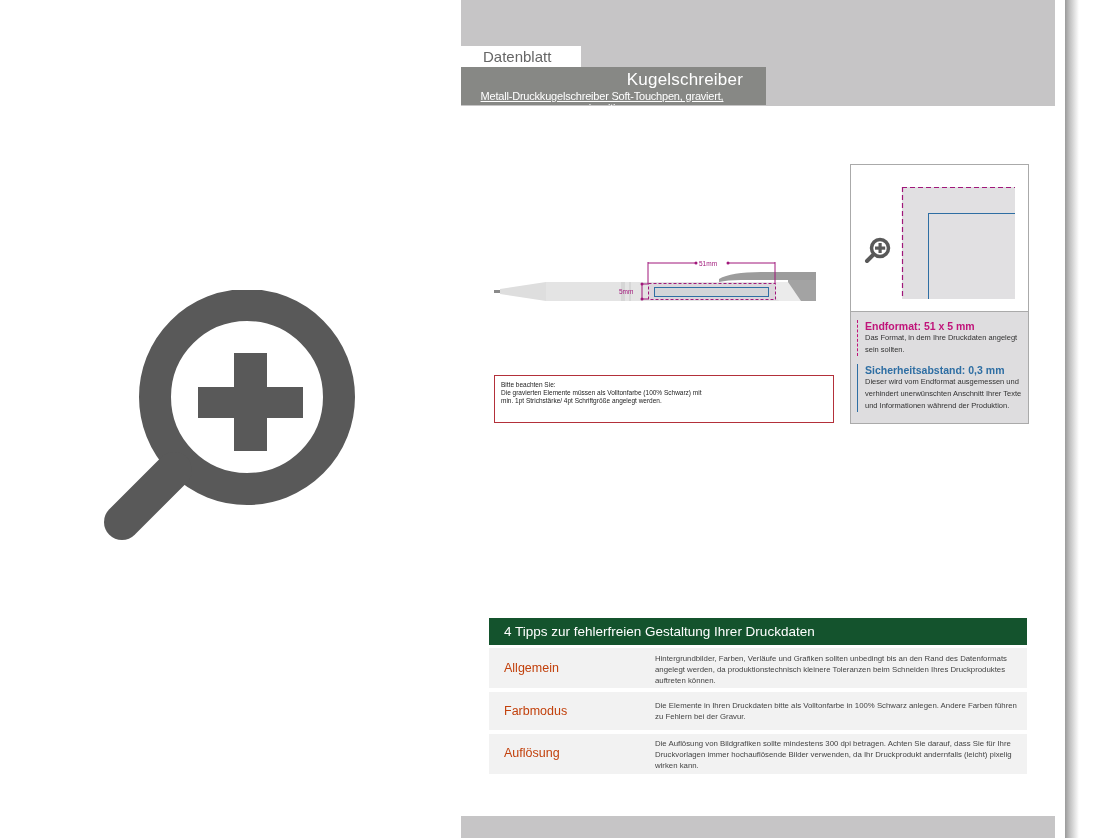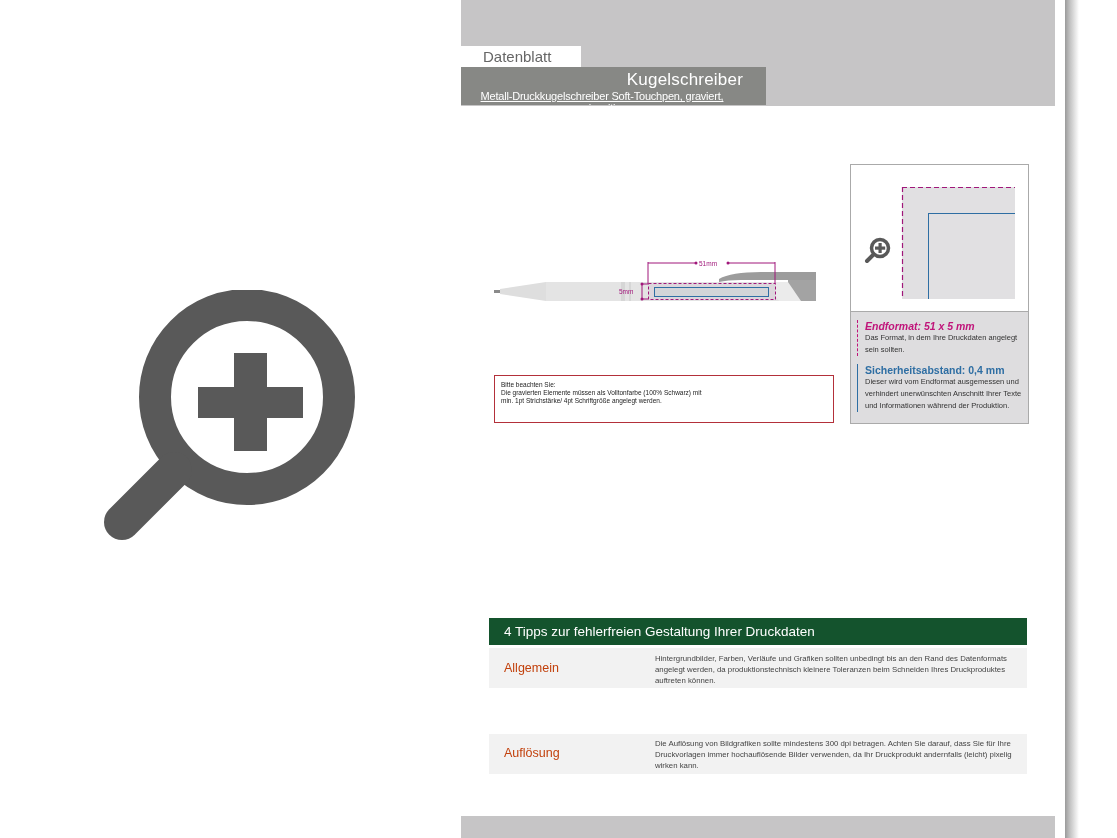--- a/index.html
+++ b/index.html
@@ -29,21 +29,21 @@
   .notice { position: absolute; left: 33px; top: 375px; width: 340px; height: 48px; border: 1px solid #b3303a;
     font-size: 6.5px; line-height: 8px; color: #222; padding: 5px 6px; }
 
   
   .preview { position: absolute; left: 389px; top: 164px; width: 179px; height: 260px; border: 1px solid #aaa; background: #fff; }
   .preview-canvas { position: absolute; left: 0; top: 0; width: 177px; height: 146px; background: #fff; }
   .preview-info { position: absolute; left: 0; top: 146px; width: 177px; height: 112px; background: #dedddf; border-top: 1px solid #aaa; }
   .info-block { position: absolute; left: 6px; padding-left: 7px; }
   .info-block.end { top: 8px; border-left: 1px dashed #c0147a; }
   .info-block.safe { top: 52px; border-left: 1.5px solid #2e6ea3; }
-  .info-title-end { font-size: 10.5px; font-weight: bold; color: #c0147a; font-style: italic; }
+  .info-title-end { font-size: 10.5px; font-weight: bold; color: #c0147a; }
   .info-title-safe { font-size: 10.5px; font-weight: bold; color: #2e6ea3; }
   .info-text { font-size: 7.5px; line-height: 12px; color: #333; width: 160px; }
   .mini-zoom { position: absolute; left: 13px; top: 72px; width: 28px; height: 28px; cursor: pointer; }
 
   
   .tips-header { position: absolute; left: 28px; top: 618px; width: 538px; height: 27px; background: #14532d; color: #fff;
     font-size: 13.5px; line-height: 27px; padding-left: 15px; }
   .tip-row { position: absolute; left: 28px; width: 538px; background: #f2f2f2; }
   .tip-label { position: absolute; left: 15px; font-size: 12.5px; color: #c2410c; }
   .tip-text { position: absolute; left: 166px; font-size: 7.8px; line-height: 11px; color: #444; width: 365px; }
@@ -131,33 +131,37 @@
         <rect x="14.5" y="6" width="3.2" height="10" fill="#595959"></rect>
         <rect x="11" y="9.5" width="10.2" height="3.2" fill="#595959"></rect>
       </svg>
     </div>
     <div class="preview-info">
       <div class="info-block end">
         <div class="info-title-end">Endformat: 51 x 5 mm</div>
         <div class="info-text">Das Format, in dem Ihre Druckdaten angelegt sein sollten.</div>
       </div>
       <div class="info-block safe">
-        <div class="info-title-safe">Sicherheitsabstand: 0,4 mm</div>
+        <div class="info-title-safe">Sicherheitsabstand: 0,3 mm</div>
         <div class="info-text">Dieser wird vom Endformat ausgemessen und verhindert unerwünschten Anschnitt Ihrer Texte und Informationen während der Produktion.</div>
       </div>
     </div>
   </div>
 
   <div class="tips-header">4 Tipps zur fehlerfreien Gestaltung Ihrer Druckdaten</div>
 
   <div class="tip-row" style="top:648px;height:40px;">
     <div class="tip-label" style="top:13px;">Allgemein</div>
     <div class="tip-text" style="top:5px;">Hintergrundbilder, Farben, Verläufe und Grafiken sollten unbedingt bis an den Rand des Datenformats angelegt werden, da produktionstechnisch kleinere Toleranzen beim Schneiden Ihres Druckproduktes auftreten können.</div>
   </div>
 
+  <div class="tip-row" style="top:692px;height:38px;">
+    <div class="tip-label" style="top:12px;">Farbmodus</div>
+    <div class="tip-text" style="top:8px;">Die Elemente in Ihren Druckdaten bitte als Volltonfarbe in 100% Schwarz anlegen. Andere Farben führen zu Fehlern bei der Gravur.</div>
+  </div>
 
   <div class="tip-row" style="top:734px;height:40px;">
     <div class="tip-label" style="top:12px;">Auflösung</div>
     <div class="tip-text" style="top:4px;">Die Auflösung von Bildgrafiken sollte mindestens 300 dpi betragen. Achten Sie darauf, dass Sie für Ihre Druckvorlagen immer hochauflösende Bilder verwenden, da Ihr Druckprodukt andernfalls (leicht) pixelig wirken kann.</div>
   </div>
 
 
   <div class="page-bottom"></div>
 </div>
 

